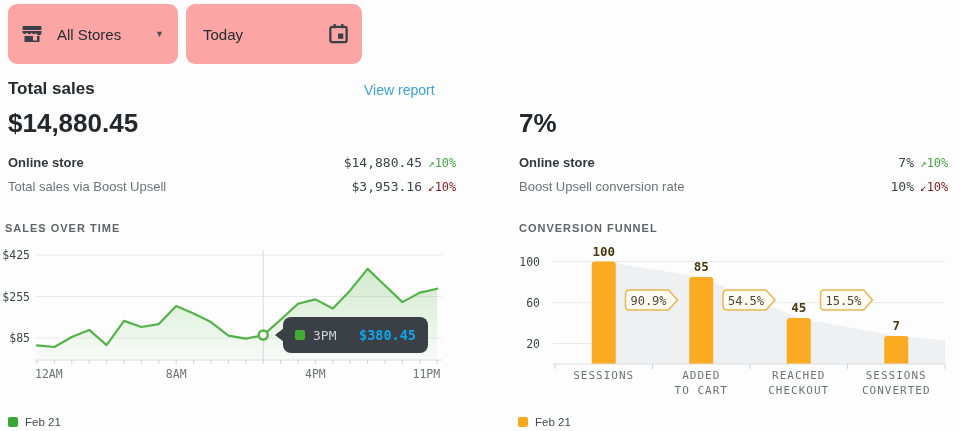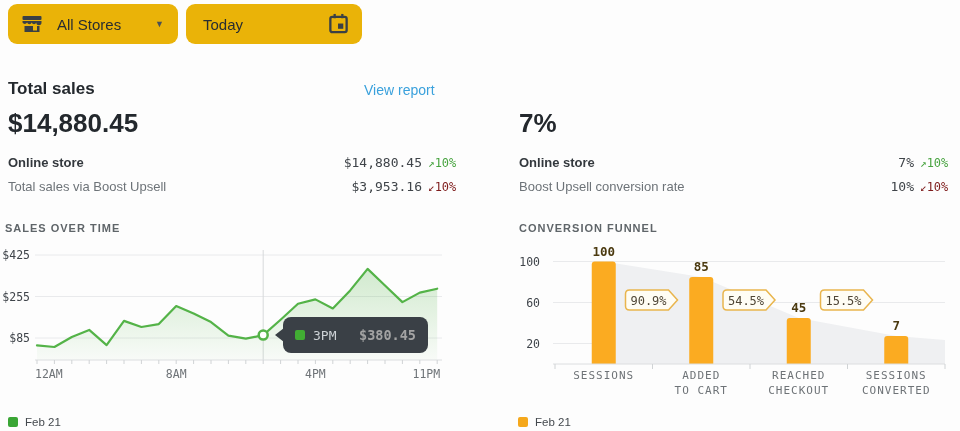--- a/index.html
+++ b/index.html
@@ -1,20 +1,20 @@
 <!DOCTYPE html>
 <html><head>
 <meta charset="utf-8">
 <style>
   html,body{margin:0;padding:0;}
   body{width:960px;height:431px;background:#fdfdfd;font-family:"Liberation Sans",sans-serif;overflow:hidden;}
   .stage{position:relative;width:960px;height:431px;}
 
   
-  .pill{position:absolute;top:4px;height:40px;background:#eab308;border-radius:9px;display:flex;align-items:center;box-sizing:border-box;cursor:pointer;}
+  .pill{position:absolute;top:4px;height:60px;background:#fca5a5;border-radius:9px;display:flex;align-items:center;box-sizing:border-box;cursor:pointer;}
   .pill-store{left:8px;width:170px;padding:0 14px 0 12px;}
   .pill-date{left:186px;width:176px;padding:0 12px 0 17px;gap:10px;}
   .pill-label{font-size:15px;font-weight:500;color:#282d31;}
   .pill-store .pill-label{margin-left:13px;}
   .caret{margin-left:auto;font-size:9px;color:#4a5055;}
   .pill-date .icon-cal{margin-left:auto;}
 
   
   .card-head-title{position:absolute;font-size:17px;font-weight:bold;color:#23282d;margin:0;}
   .view-report{position:absolute;font-size:14px;color:#3aa1dc;text-decoration:none;cursor:pointer;}
@@ -37,21 +37,21 @@
   svg text.cat{font-family:"DejaVu Sans Mono",monospace;font-size:11px;fill:#6e7377;letter-spacing:1px;}
 
   #sales-svg{position:absolute;left:0;top:245px;}
   #funnel-svg{position:absolute;left:480px;top:240px;}
 
   
   .tooltip{position:absolute;left:283px;top:317px;width:145px;height:36px;background:#3a4046;border-radius:8px;display:flex;align-items:center;padding:0 12px;box-sizing:border-box;z-index:5;}
   .tooltip::before{content:"";position:absolute;left:-8px;top:11px;border-top:7px solid transparent;border-bottom:7px solid transparent;border-right:9px solid #3a4046;}
   .tt-sq{width:10px;height:10px;border-radius:2px;background:#41ad33;margin-right:8px;flex:0 0 auto;}
   .tt-time{font-family:"DejaVu Sans Mono",monospace;font-size:13px;color:#ccd1d5;}
-  .tt-val{font-family:"DejaVu Sans Mono",monospace;font-size:13.5px;font-weight:bold;color:#a3a3a3;margin-left:auto;}
+  .tt-val{font-family:"DejaVu Sans Mono",monospace;font-size:13.5px;font-weight:bold;color:#0ea5e9;margin-left:auto;}
 
   
   .legend{position:absolute;display:flex;align-items:center;font-size:11.5px;color:#44494e;}
   .legend .sq{width:10px;height:10px;border-radius:2px;margin-right:7px;}
   .legend .sq.green{background:#3aa635;}
   .legend .sq.orange{background:#f5a81c;}
   .legend-sales{left:8px;top:416px;}
   .legend-funnel{left:518px;top:416px;}
 </style>
 </head>

